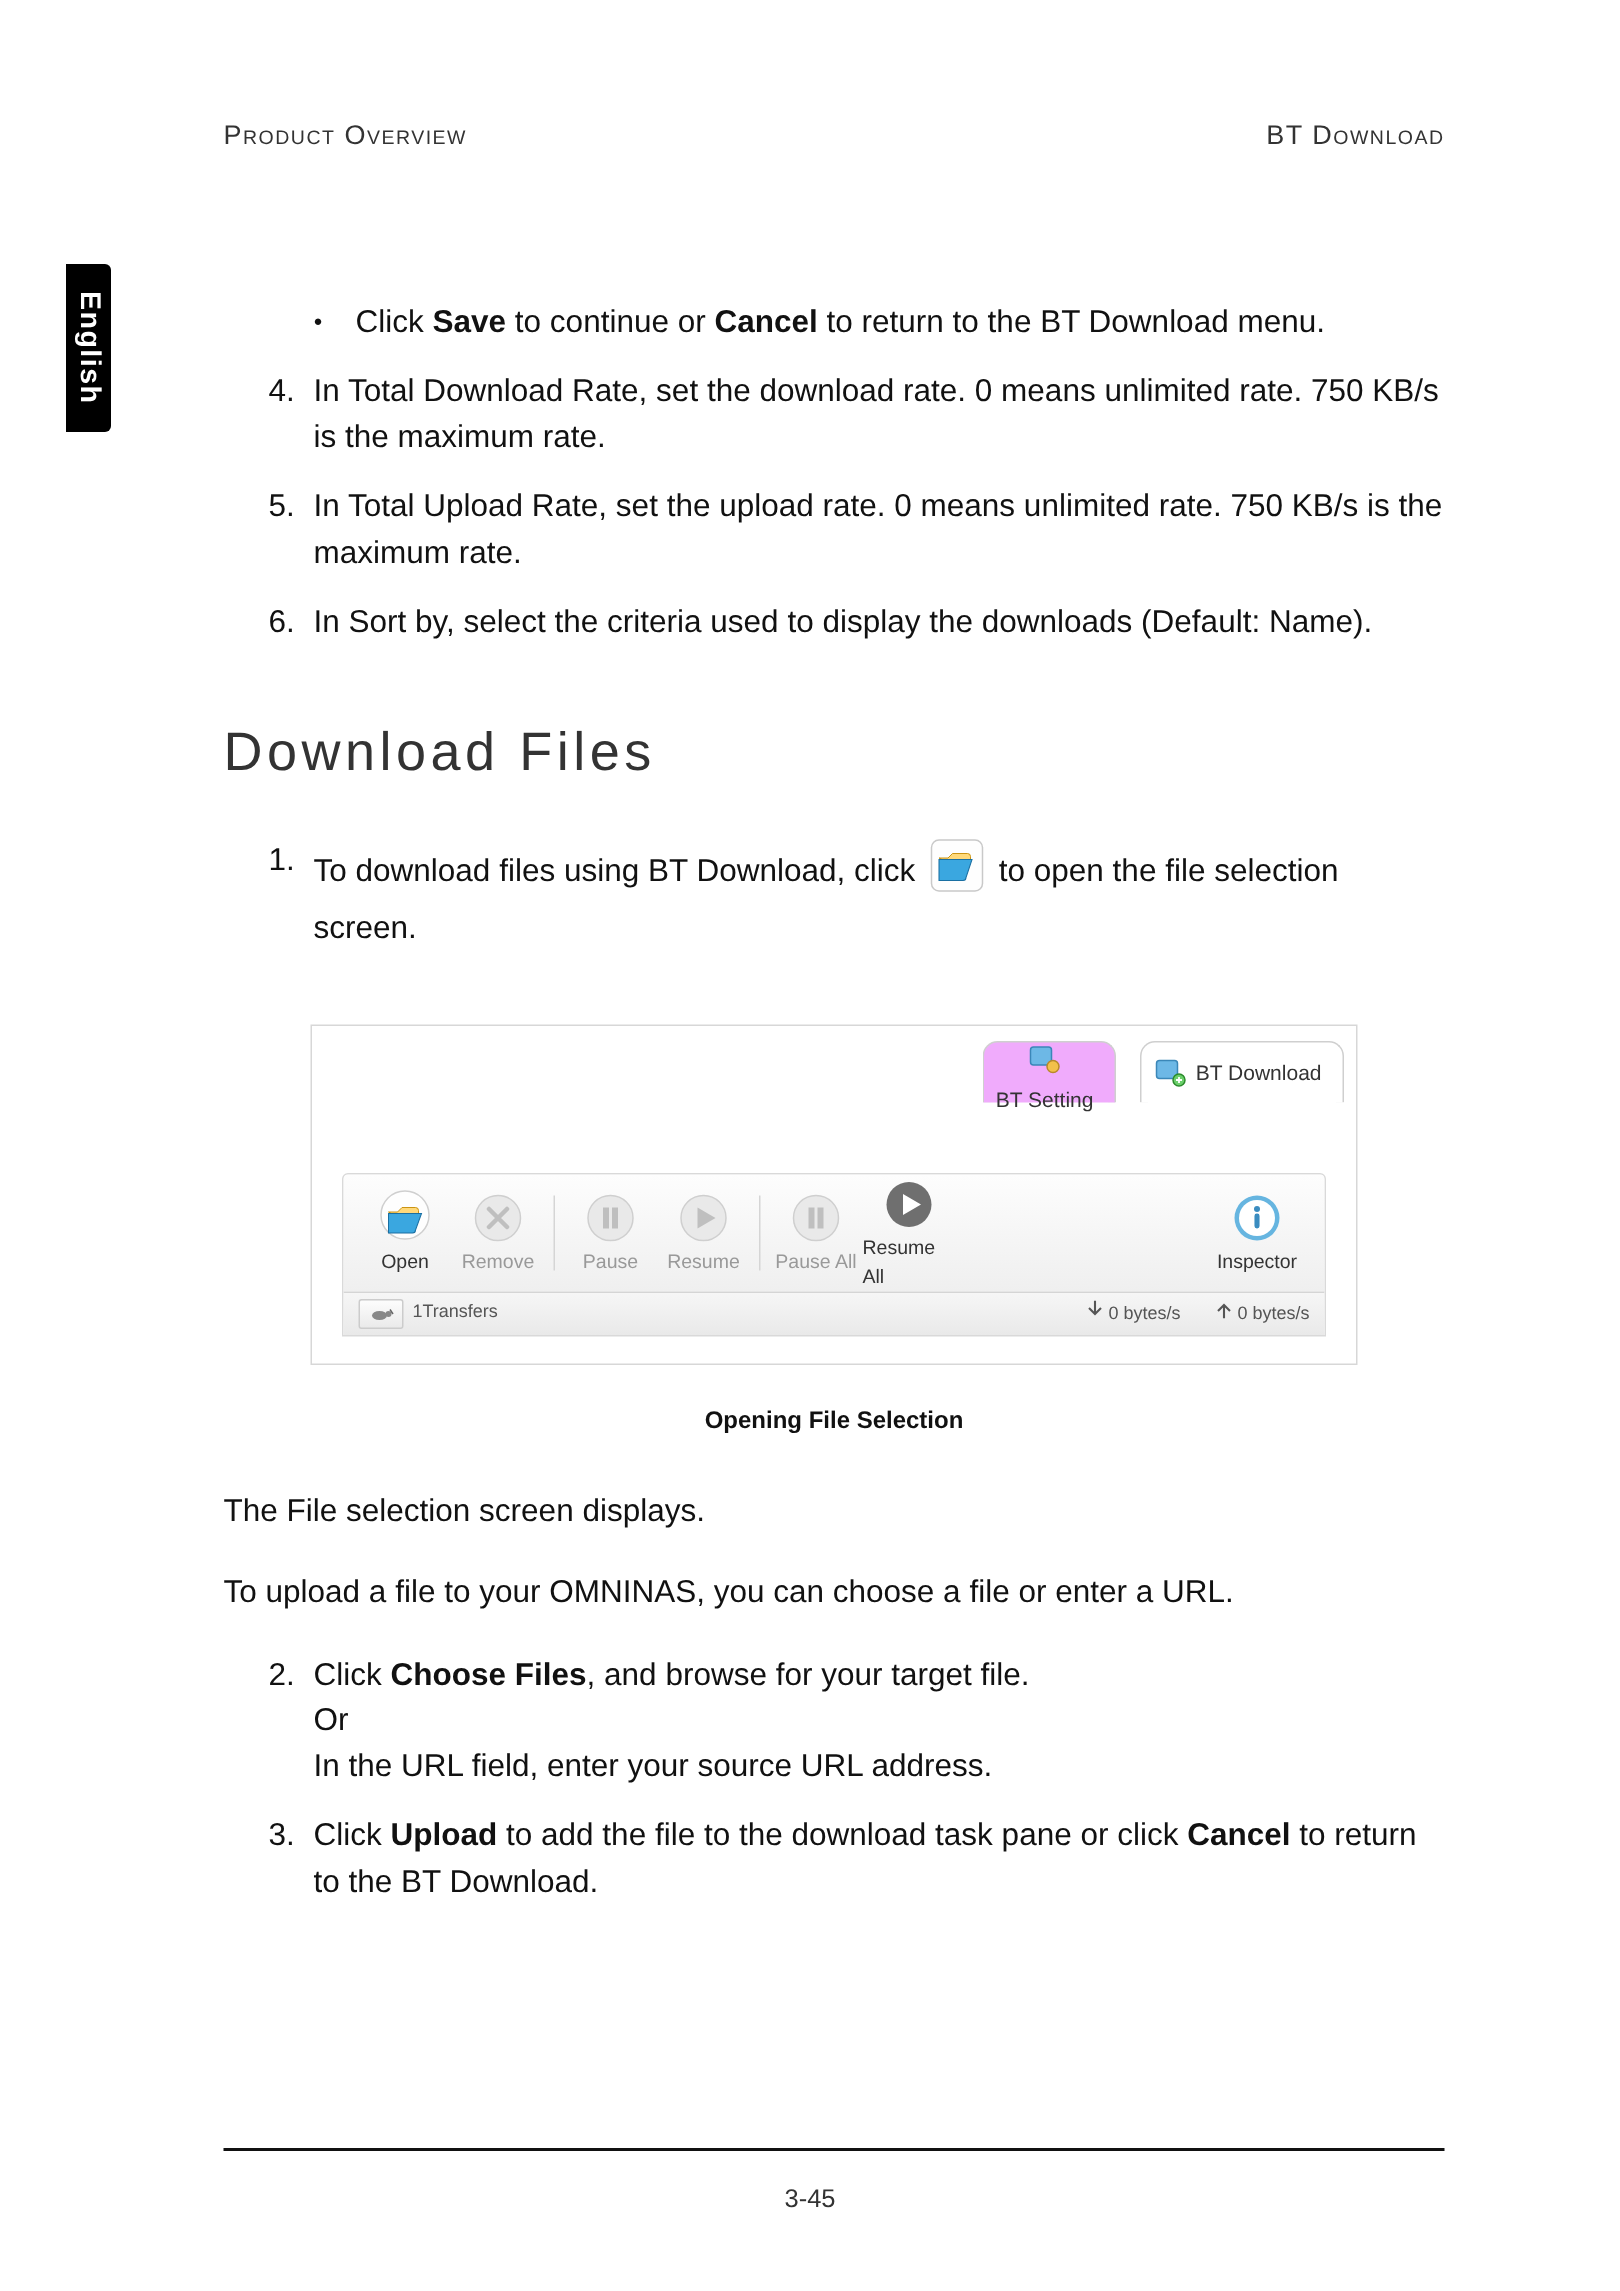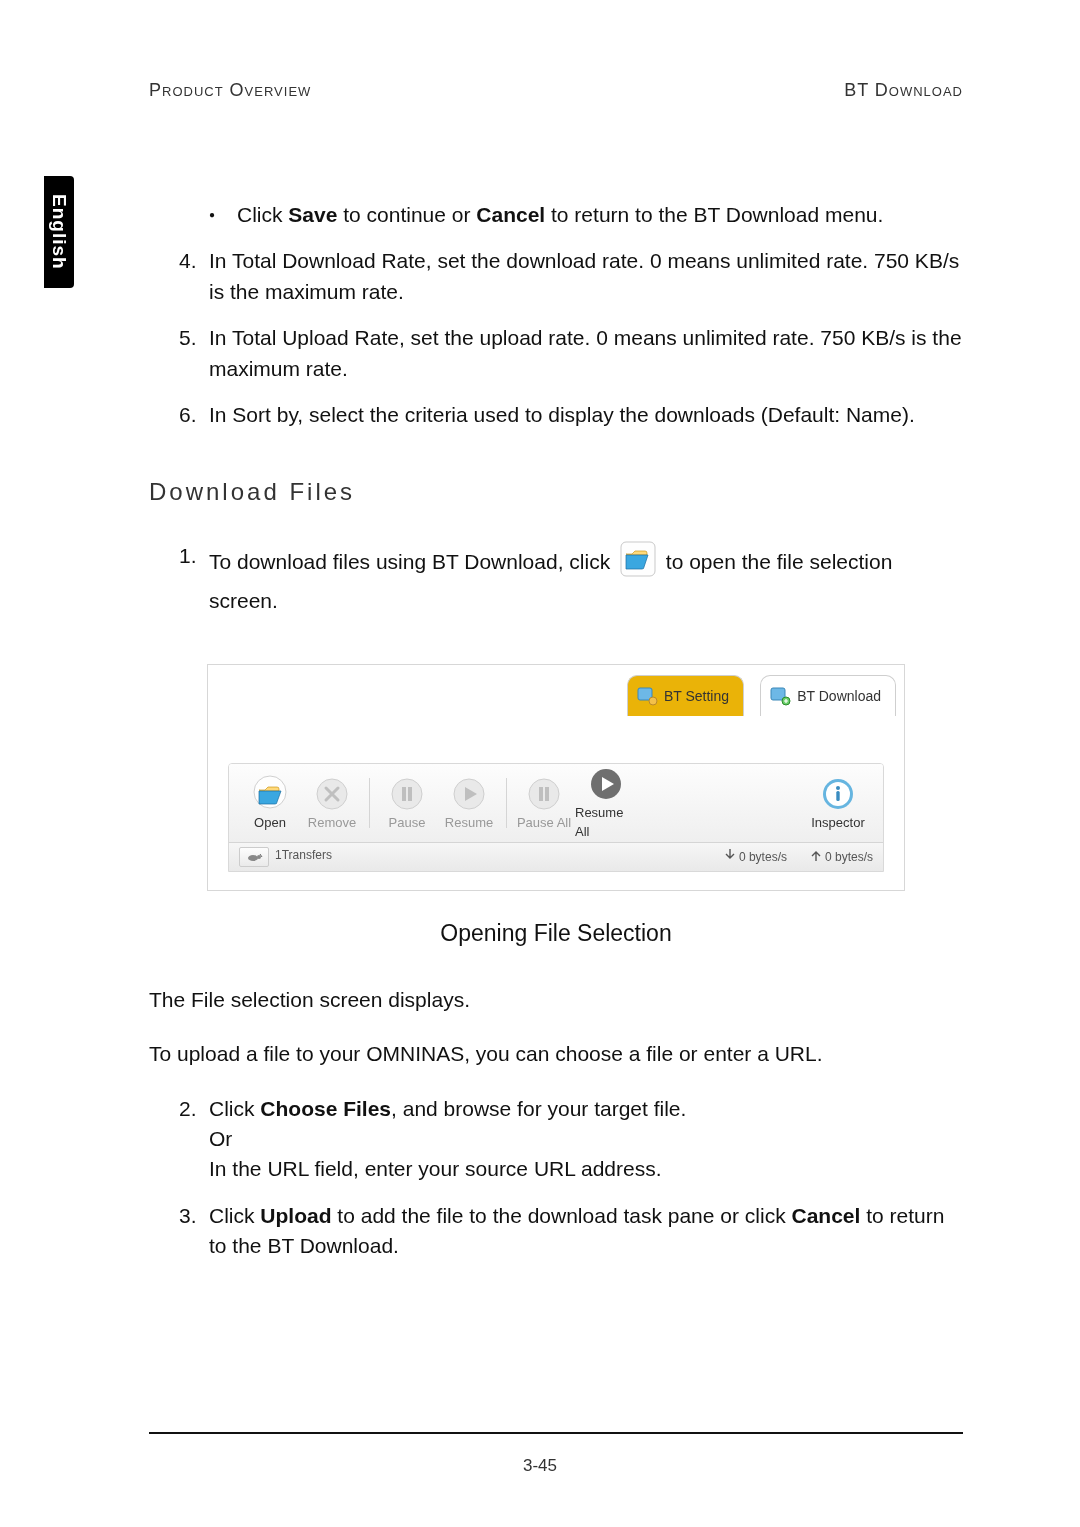--- a/index.html
+++ b/index.html
@@ -75,21 +75,21 @@
   .num-line .num {
     position: absolute;
     left: -30px;
     top: 0;
   }
   .bold { font-weight: bold; }
 
   .section-title {
     margin-top: 44px;
     margin-bottom: 30px;
-    font-size: 24px;
+    font-size: 36px;
     letter-spacing: 3px;
     color: #333;
   }
 
   
   .inline-flow {
     display: block;
   }
   .inline-folder-icon {
     display: inline-block;
@@ -117,21 +117,21 @@
     align-items: center;
     padding: 0 14px 0 8px;
     border: 1px solid #cfcfcf;
     border-bottom: none;
     border-radius: 10px 10px 0 0;
     background: #fff;
     font-size: 14px;
     color: #333;
     gap: 6px;
   }
-  .ui-tab.active { background: #eab308; }
+  .ui-tab.active { background: #f0abfc; flex-direction: column; }
   .ui-tab .mini-icon {
     width: 22px; height: 22px;
     display: inline-flex;
     align-items: center; justify-content: center;
   }
 
   .ui-toolbar-wrap {
     margin: 40px 20px 0 20px;
     border: 1px solid #d9d9d9;
     border-radius: 4px 4px 0 0;
@@ -184,22 +184,22 @@
   }
   .ui-statusbar .sb-spacer { flex: 1; }
   .ui-statusbar .sb-rate {
     display: inline-flex; align-items: flex-end; gap: 4px;
     margin-left: 14px;
   }
 
   
   .figure-caption {
     text-align: center;
-    font-weight: normal;
-    font-size: 23px;
+    font-weight: bold;
+    font-size: 16px;
     margin-top: 18px;
     margin-bottom: 34px;
   }
 
   .para {
     margin-bottom: 24px;
     font-size: 21px;
     line-height: 1.45;
   }
 

